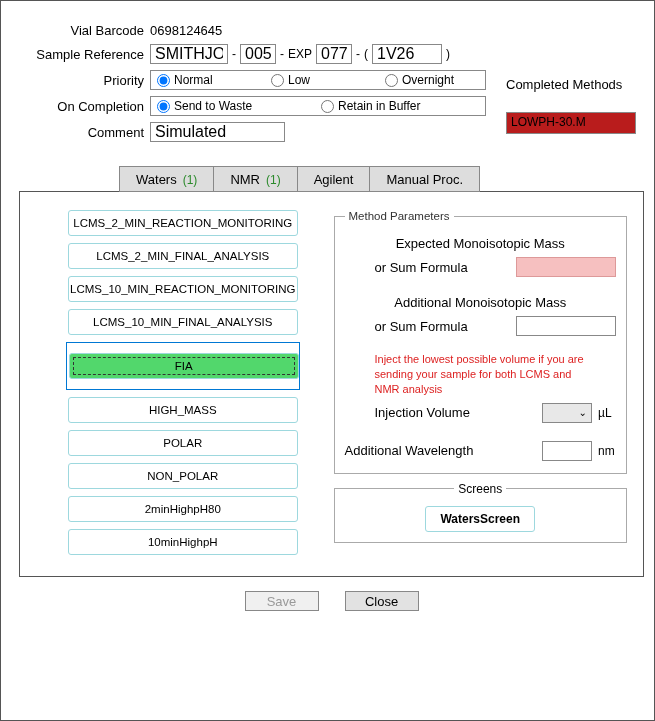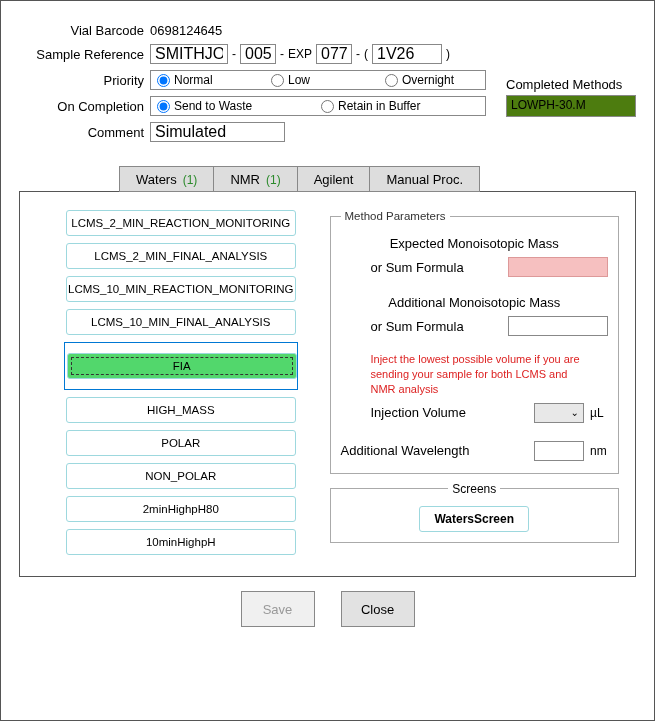--- a/index.html
+++ b/index.html
@@ -8,21 +8,21 @@
       font-family: "Segoe UI", Arial, sans-serif;
       font-size: 12px;
       background: #fff;
       color: #000;
     }
     .window {
       width: 655px;
       height: 721px;
       border: 1px solid #555;
       margin: 0;
-      padding: 22px 18px 10px 18px;
+      padding: 22px 10px 10px 18px;
       position: relative;
     }
     .form-top { }
     .form-row {
       display: flex;
       align-items: center;
       margin-bottom: 6px;
     }
     .form-label {
       width: 125px;
@@ -49,27 +49,27 @@
     }
     .radio-item { display: flex; align-items: center; gap: 4px; margin-right: 14px; font-size: 12px; }
     .radio-item input[type=radio]{ margin:0; }
     .completed-block {
       position: absolute;
       top: 76px;
       right: 18px;
       font-size: 13px;
     }
     .completed-input {
-      margin-top: 3px;
+      margin-top: 20px;
       border: 1px solid #888;
       width: 130px;
       height: 22px;
       padding: 2px 4px;
       font-size: 12px;
-      background: #4d7c0f;
+      background: #b91c1c;
     }
     .tabs-row {
       display: flex;
       margin-top: 24px;
       margin-left: 100px;
     }
     .tab {
       border: 1px solid #888;
       border-bottom: 1px solid #888;
       background: #ddd;
@@ -123,21 +123,21 @@
     .unit { font-size: 12px; width:18px; text-align:left;}
     .note { color:#d22; font-size:11px; line-height:1.35; margin: 16px 0 6px 30px; width: 220px;}
     .dropdown-shell{
       width:50px;height:20px;border:1px solid #888;background:#e8e8e8;display:inline-flex;align-items:center;justify-content:flex-end;padding-right:4px;font-size:10px;
     }
     fieldset.screens{ border:1px solid #aaa; padding: 10px; text-align:center;}
     fieldset.screens legend{ font-size:12px; padding:0 4px;}
     .screen-btn{ border:1px solid #9dd8de; background:#fff; border-radius:3px; padding:5px 14px; font-size:12px; font-weight:bold; cursor:pointer;}
     .action-row{ display:flex; justify-content:center; gap:26px; margin-top:14px;}
     .action-btn{
-      width:74px; height:36px; border:1px solid #888; background:#e2e2e2;
+      width:74px; height:20px; border:1px solid #888; background:#e2e2e2;
       font-size:13px; cursor:pointer;
     }
     .action-btn[disabled]{ background:#f0f0f0; color:#999; }
     .sel-wrap{ border:1px solid #0078d4; padding:2px; width:234px; margin:0 auto 7px auto;}
     .sel-wrap .method-btn{ margin:8px auto; }
   </style>
 </head>
 <body>
 
 <div class="window">

